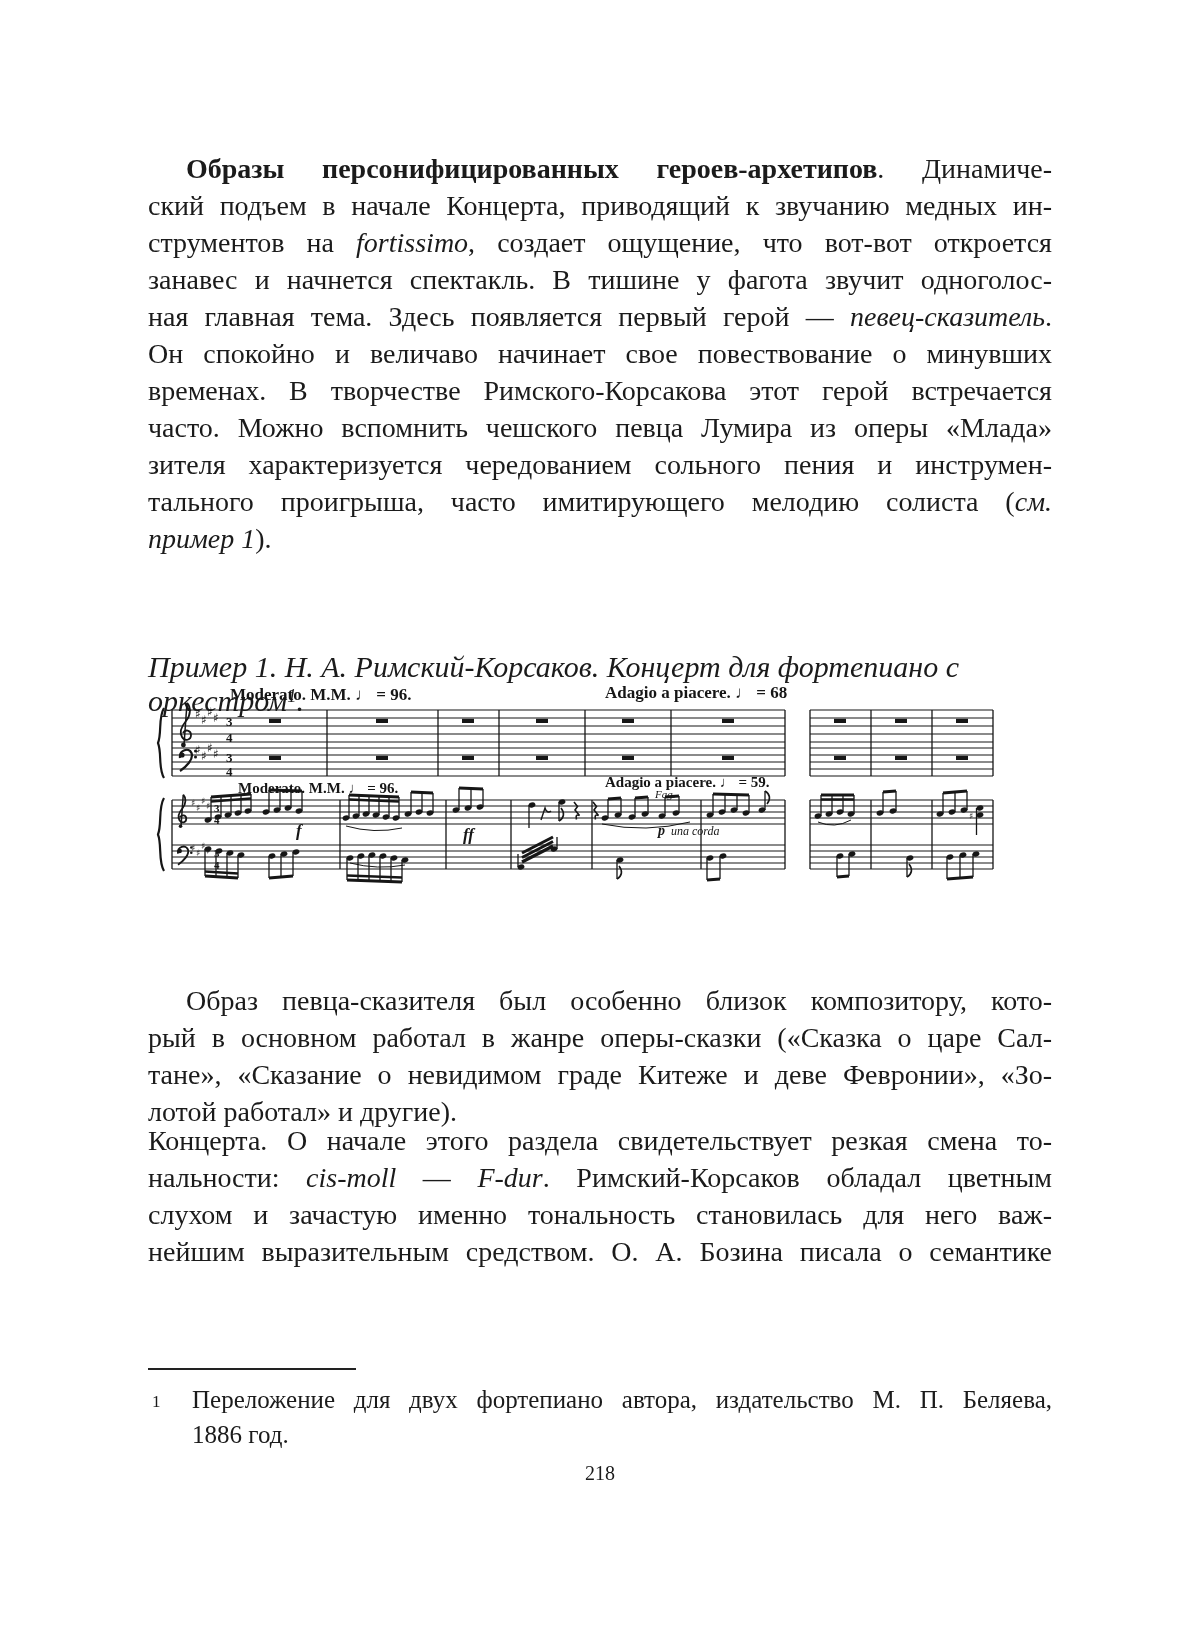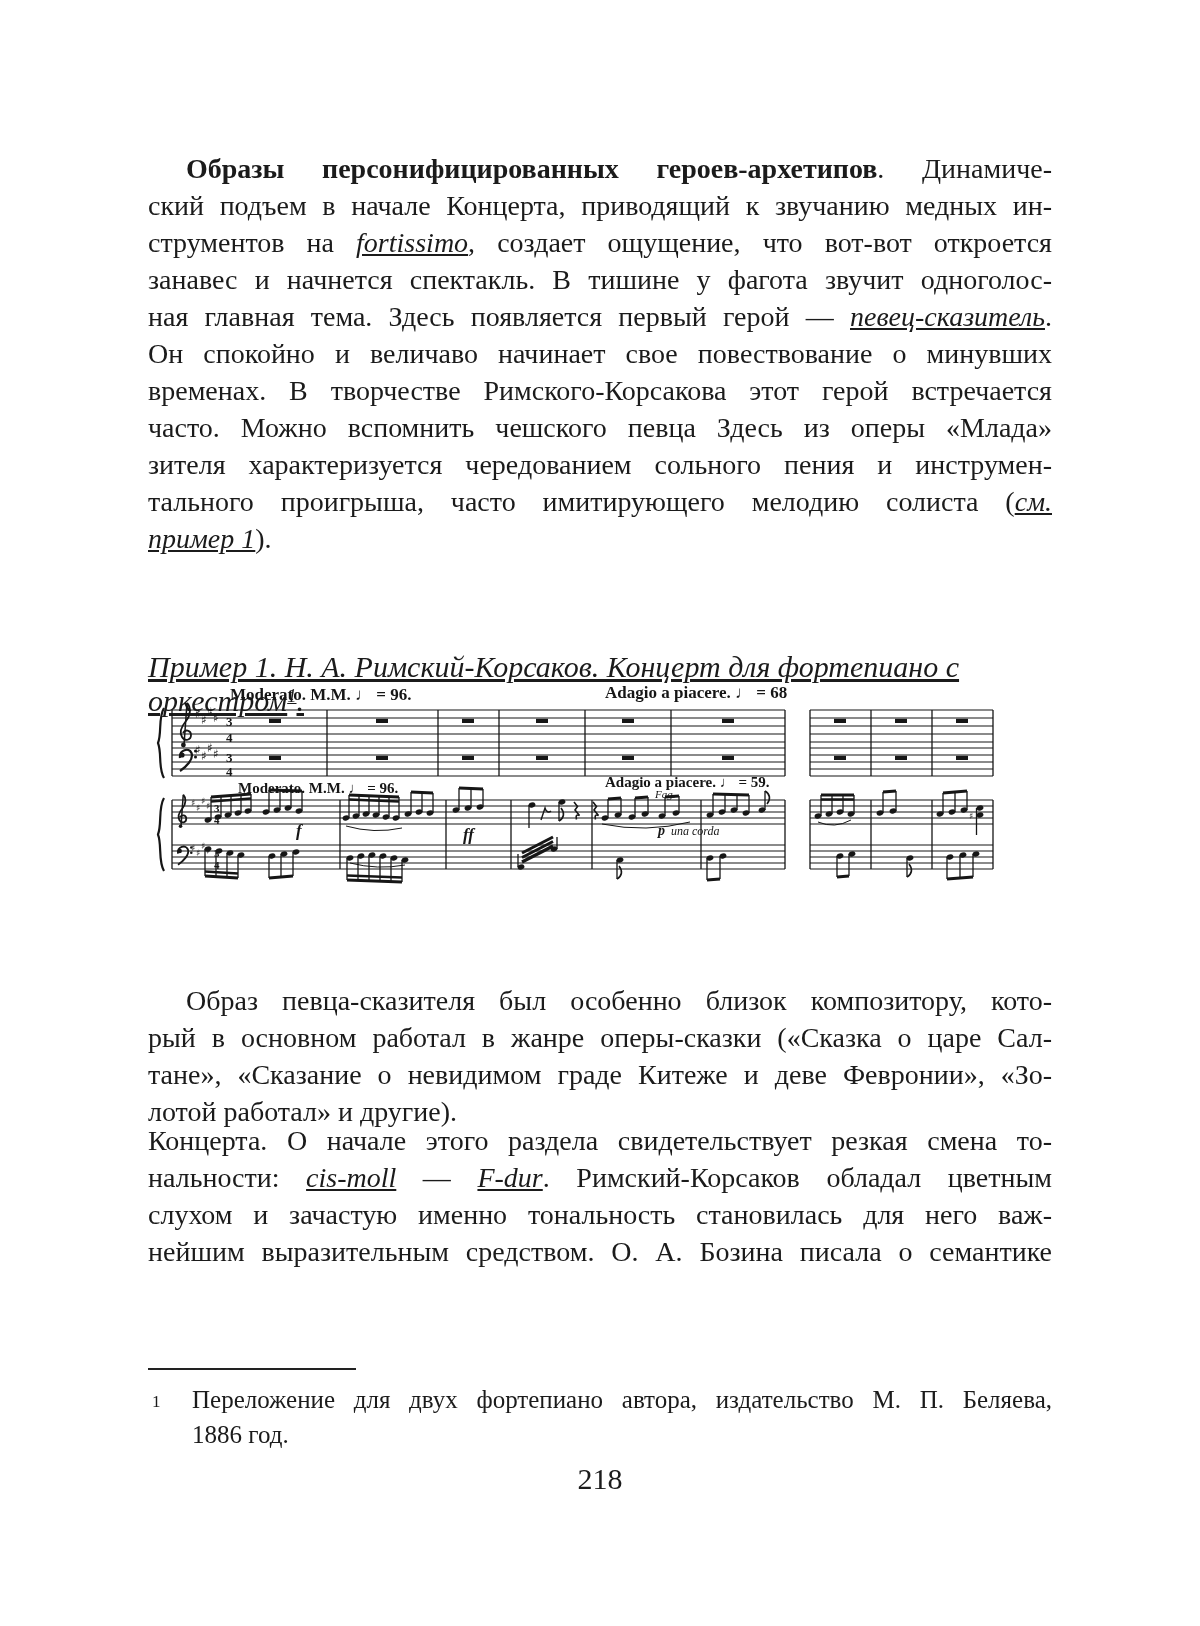--- a/index.html
+++ b/index.html
@@ -5,28 +5,28 @@
   html,body{margin:0;padding:0;background:#e8e8e8;}
   .page{
     position:relative;width:1200px;height:1626px;background:#ffffff;
     font-family:"Liberation Serif", serif;color:#1b1b1b;overflow:hidden;margin:0 auto;
   }
   .block{position:absolute;left:148px;width:904px;font-size:28px;line-height:37px;}
   .tline{text-align:justify;text-align-last:justify;}
   .tline.last{text-align-last:left;}
   .tline.indent{text-indent:38px;}
   .b{font-weight:bold;}
-  .i{font-style:italic;text-decoration:underline;}
+  .i{font-style:italic;}
   .sup{font-size:0.62em;position:relative;top:-0.5em;}
   .caption-block{font-size:30px;line-height:34px;margin-top:40px;}
   .caption-block .tline{text-align:left;text-align-last:left;}
   .footnote-block{font-size:25px;line-height:35px;padding-left:44px;width:860px;position:absolute;left:148px;}
   .fn-marker{position:absolute;left:4px;top:2px;font-size:17px;}
   .rule{position:absolute;background:#222;}
-  .pagenum{position:absolute;left:148px;width:904px;text-align:center;font-size:30px;}
+  .pagenum{position:absolute;left:148px;width:904px;text-align:center;font-size:20px;}
   .score-wrap{position:absolute;left:150px;top:650px;width:860px;height:235px;}
   svg text{fill:#161616;}
   .tempo1{font:bold 17px "Liberation Serif","DejaVu Sans",serif;}
   .tempo2{font:bold 15px "Liberation Serif","DejaVu Sans",serif;}
   .dynf{font:italic bold 17px "Liberation Serif",serif;}
   .dynp{font:italic bold 14px "Liberation Serif",serif;}
   .smallit{font:italic 12px "Liberation Serif",serif;}
   .fag{font:italic 11px "Liberation Serif",serif;}
   .sharp{font:12px "DejaVu Sans",sans-serif;}
   .sharp2{font:9px "DejaVu Sans",sans-serif;}
@@ -39,21 +39,21 @@
 <div class="page">
 
   <div class="block" style="top:150px">
       <div class="tline indent"><span class="b">Образы персонифицированных героев-архетипов</span><span>. Динамиче-</span></div>
       <div class="tline"><span>ский подъем в начале Концерта, приводящий к звучанию медных ин-</span></div>
       <div class="tline"><span>струментов на </span><span class="i">fortissimo</span><span>, создает ощущение, что вот-вот откроется</span></div>
       <div class="tline"><span>занавес и начнется спектакль. В тишине у фагота звучит одноголос-</span></div>
       <div class="tline"><span>ная главная тема. Здесь появляется первый герой — </span><span class="i">певец-сказитель</span><span>.</span></div>
       <div class="tline"><span>Он спокойно и величаво начинает свое повествование о минувших</span></div>
       <div class="tline"><span>временах. В творчестве Римского-Корсакова этот герой встречается</span></div>
-      <div class="tline"><span>часто. Можно вспомнить чешского певца Здесь из оперы «Млада»</span></div>
+      <div class="tline"><span>часто. Можно вспомнить чешского певца Лумира из оперы «Млада»</span></div>
       <div class="tline"><span>зителя характеризуется чередованием сольного пения и инструмен-</span></div>
       <div class="tline"><span>тального проигрыша, часто имитирующего мелодию солиста (</span><span class="i">см.</span></div>
       <div class="tline last"><span class="i">пример 1</span><span>).</span></div>
     </div>
 
   <div class="block caption-block" style="top:610px">
       <div class="tline last"><span class="i">Пример 1. Н. А. Римский-Корсаков. Концерт для фортепиано с оркестром</span><span class="i sup">1</span><span class="i">.</span></div>
     </div>
 
   <div class="score-wrap">

